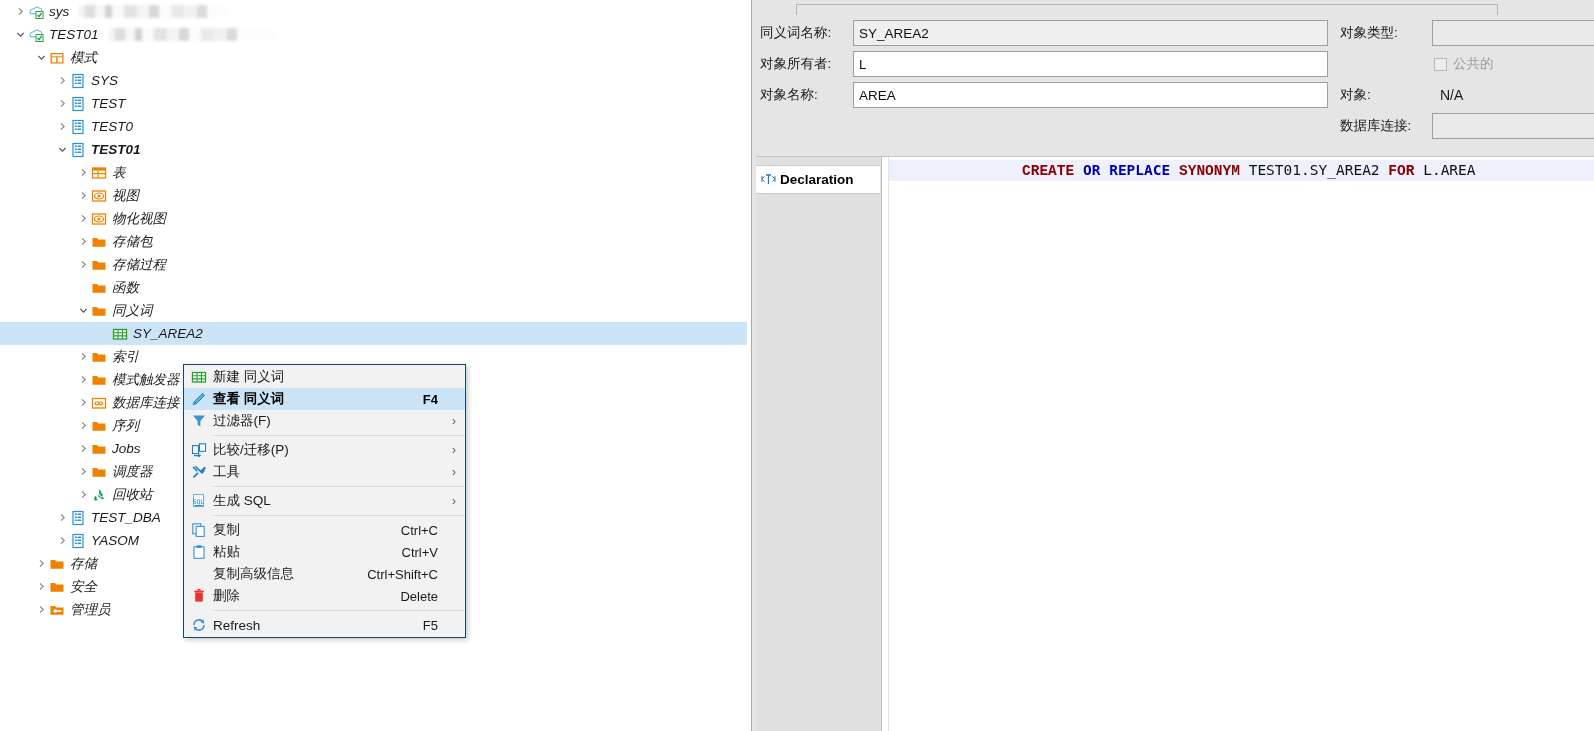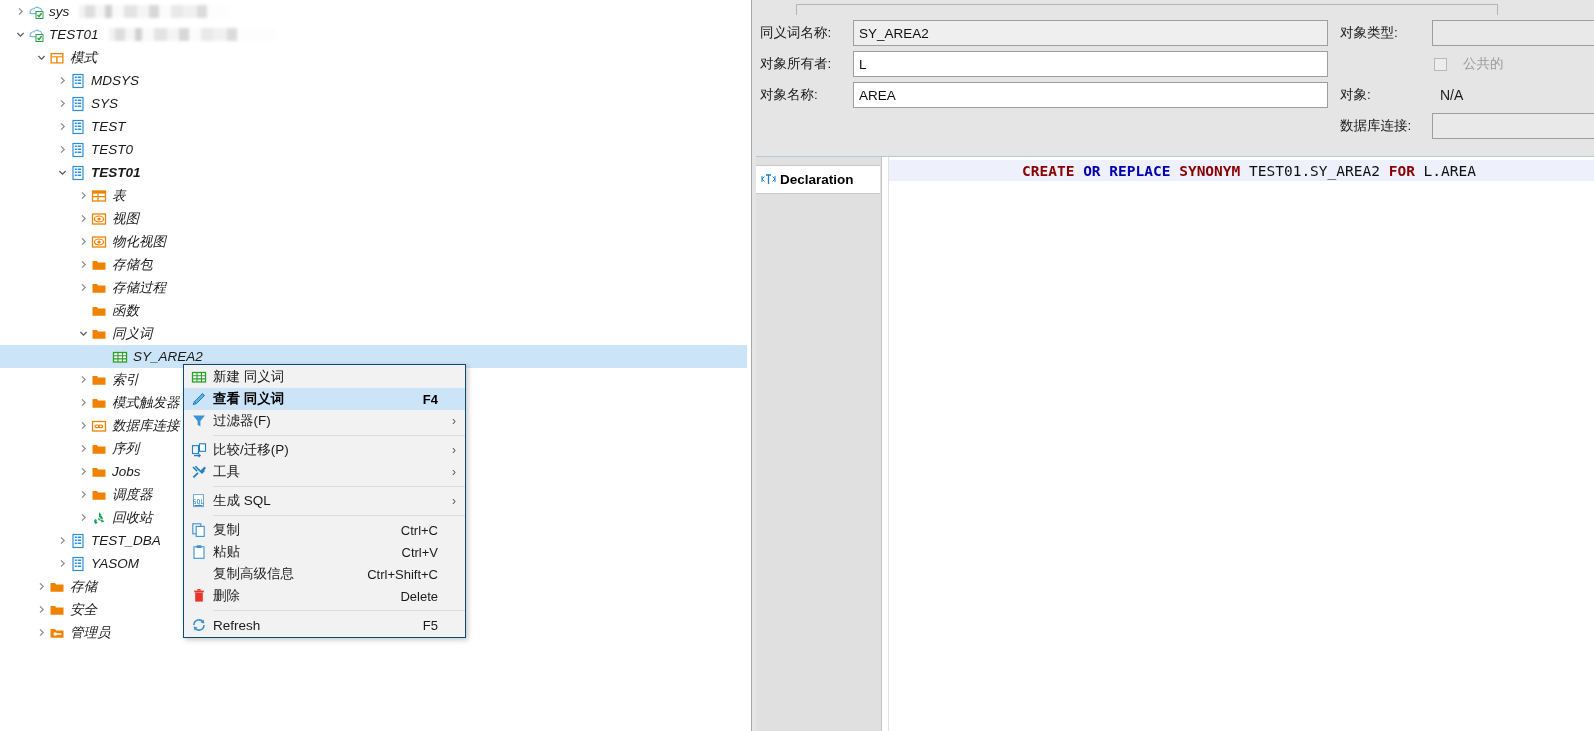--- a/index.html
+++ b/index.html
@@ -90,21 +90,21 @@
   .frow{position:absolute;display:flex;align-items:center;height:26px;}
   .flabel{font-size:13.5px;color:#1a1a1a;white-space:nowrap;}
   .finput{
     box-sizing:border-box;height:26px;border:1px solid #9e9e9e;background:#ffffff;
     font-family:"Liberation Sans",sans-serif;font-size:13.5px;color:#101010;
     padding:0 5px;line-height:24px;outline:none;
   }
   .finput.readonly{background:#efefef;color:#101010;}
   .finput.empty{background:#e9e9e9;}
   .fstatic{font-size:14px;color:#1a1a1a;}
-  .chk-wrap{display:flex;gap:16px;}
+  .chk-wrap{display:flex;gap:6px;}
   .chkbox{
     width:13px;height:13px;box-sizing:border-box;border:1px solid #b9b9b9;
     background:#ededed;
   }
   .chk-label{font-size:13.5px;color:#9b9b9b;}
 
   #splitline{
     position:absolute;left:4px;right:0;top:156px;height:1px;background:#b9c7d6;
   }
 
@@ -133,21 +133,21 @@
     border-right:1px solid #e2e2e2;
   }
   #code-line{
     position:absolute;left:7px;top:3px;right:0;height:21px;background:#eef0fb;
     display:flex;align-items:center;
   }
   #code-text{
     font-family:"DejaVu Sans Mono","Liberation Mono",monospace;
     font-size:14.5px;letter-spacing:0px;white-space:pre;padding-left:133px;
   }
-  .kw-red{color:#8b0000;font-weight:bold;}
+  .kw-red{color:#8b0000;font-weight:bold;font-family:Liberation Mono, monospace;}
   .kw-blue{color:#0000b0;font-weight:bold;}
   .kw-plain{color:#101010;}
 </style>
 </head>
 <body>
 
 <div id="app">
 
   <div id="tree-panel">
       <div class="row">
@@ -190,39 +190,20 @@
         </span>
         <span class="ico">
           <svg width="16" height="16" viewBox="0 0 16 16">
             <rect x="1.5" y="3" width="13" height="10.5" fill="#ef8200"></rect>
             <rect x="2.8" y="4.3" width="10.4" height="2" fill="#ffffff"></rect>
             <rect x="2.8" y="7.3" width="4.4" height="5" fill="#ffffff"></rect>
             <rect x="8.6" y="7.3" width="4.6" height="5" fill="#ffffff"></rect>
           </svg>
         </span>
         <span class="lbl">模式</span>
-      </div>
-      <div class="row">
-        <span class="twisty" style="margin-left: 56px;">
-          <svg width="9" height="9" viewBox="0 0 9 9">
-            <path d="M3 1.4 L6.2 4.5 L3 7.6" fill="none" stroke="#8a8a8a" stroke-width="1.2"></path>
-          </svg>
-        </span>
-        <span class="ico">
-          <svg width="16" height="16" viewBox="0 0 16 16">
-            <rect x="3" y="1.5" width="10" height="13" fill="#ffffff" stroke="#2b8fd6" stroke-width="1.2"></rect>
-            <rect x="4.8" y="3.5" width="2" height="1.5" fill="#2b8fd6"></rect>
-            <rect x="7.6" y="3.5" width="3.6" height="1.5" fill="#2b8fd6"></rect>
-            <rect x="4.8" y="6.5" width="2" height="1.5" fill="#2b8fd6"></rect>
-            <rect x="7.6" y="6.5" width="3.6" height="1.5" fill="#2b8fd6"></rect>
-            <rect x="4.8" y="9.5" width="2" height="1.5" fill="#2b8fd6"></rect>
-            <rect x="7.6" y="9.5" width="3.6" height="1.5" fill="#2b8fd6"></rect>
-          </svg>
-        </span>
-        <span class="lbl">MDSYS</span>
       </div>
       <div class="row">
         <span class="twisty" style="margin-left: 56px;">
           <svg width="9" height="9" viewBox="0 0 9 9">
             <path d="M3 1.4 L6.2 4.5 L3 7.6" fill="none" stroke="#8a8a8a" stroke-width="1.2"></path>
           </svg>
         </span>
         <span class="ico">
           <svg width="16" height="16" viewBox="0 0 16 16">
             <rect x="3" y="1.5" width="10" height="13" fill="#ffffff" stroke="#2b8fd6" stroke-width="1.2"></rect>

